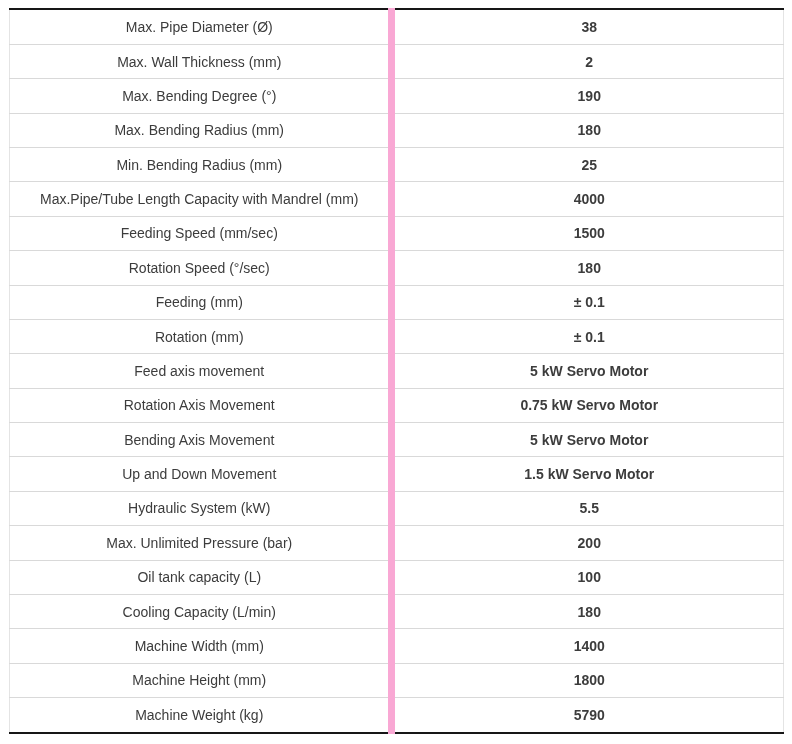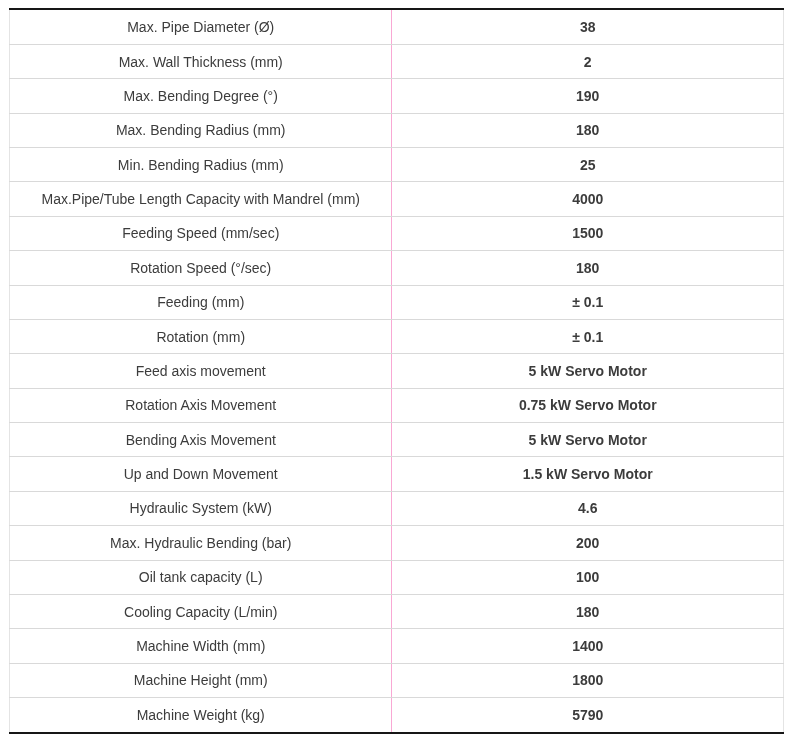--- a/index.html
+++ b/index.html
@@ -34,21 +34,21 @@
     line-height: 1.15;
     color: #3c3c3c;
     text-align: center;
     vertical-align: middle;
     padding: 0 4px;
     white-space: nowrap;
     overflow: hidden;
   }
   table.spec-table td.label-cell {
     width: 49.4%;
-    border-right: 1px solid #f9a8d4;
+    border-right: 7px solid #f9a8d4;
   }
   table.spec-table td.value-cell {
     width: 50.6%;
     font-weight: bold;
   }
 </style>
 </head>
 <body>
 
 <div class="table-wrap">
@@ -123,25 +123,25 @@
   </tr>
 
 
   <tr>
     <td class="label-cell">Up and Down Movement</td>
     <td class="value-cell">1.5 kW Servo Motor</td>
   </tr>
 
   <tr>
     <td class="label-cell">Hydraulic System (kW)</td>
-    <td class="value-cell">4.6</td>
+    <td class="value-cell">5.5</td>
   </tr>
 
   <tr>
-    <td class="label-cell">Max. Hydraulic Bending (bar)</td>
+    <td class="label-cell">Max. Unlimited Pressure (bar)</td>
     <td class="value-cell">200</td>
   </tr>
 
   <tr>
     <td class="label-cell">Oil tank capacity (L)</td>
     <td class="value-cell">100</td>
   </tr>
 
   <tr>
     <td class="label-cell">Cooling Capacity (L/min)</td>

